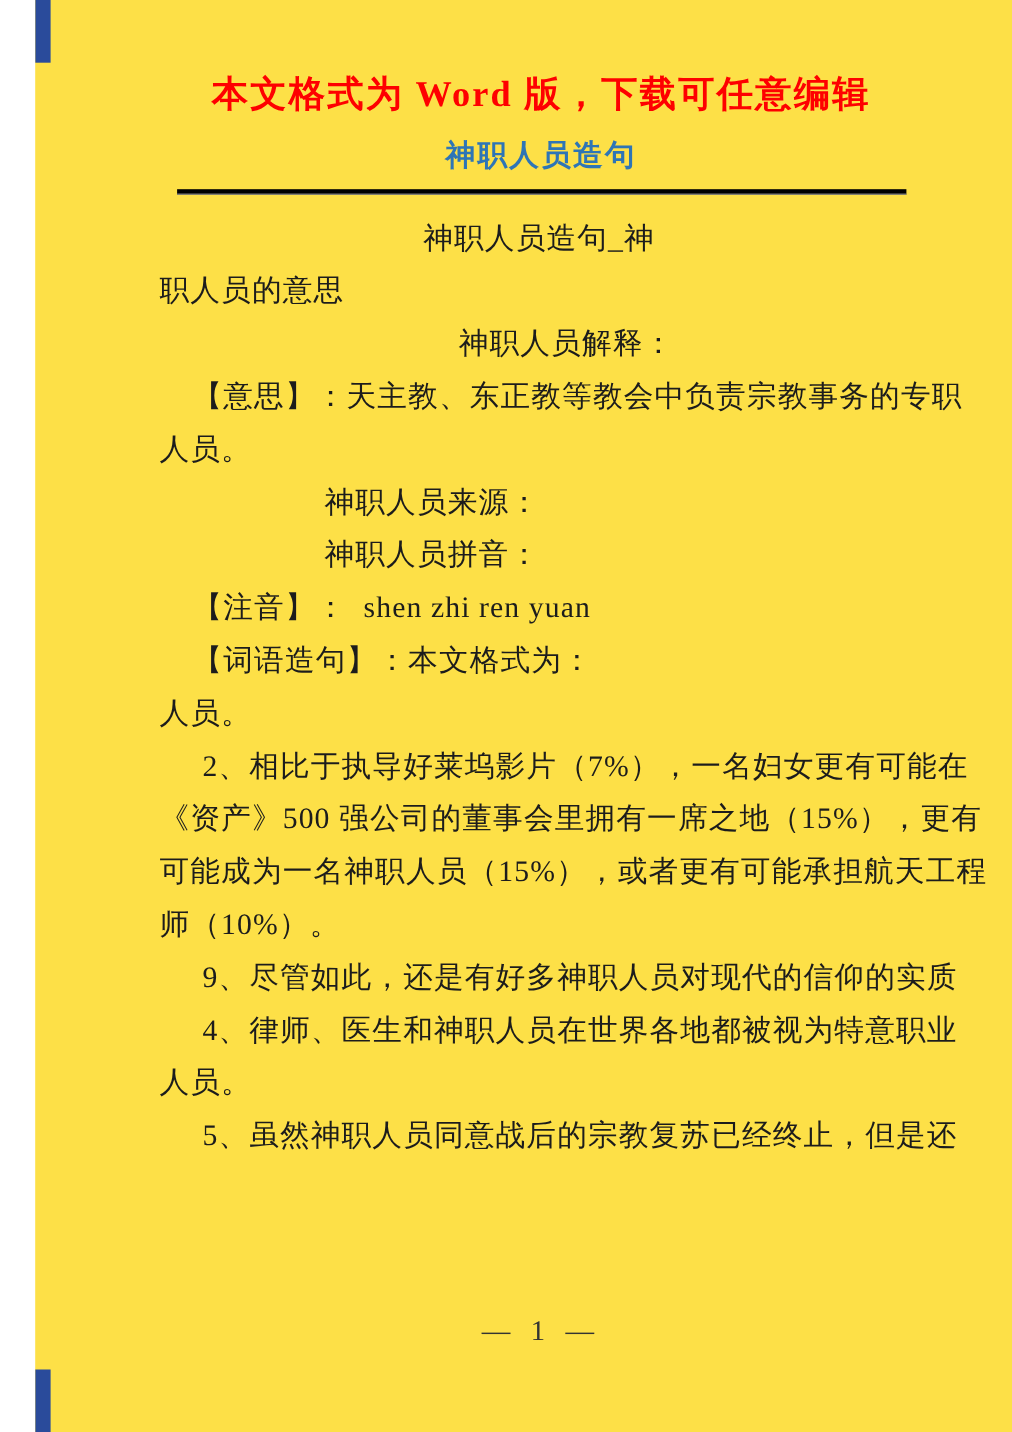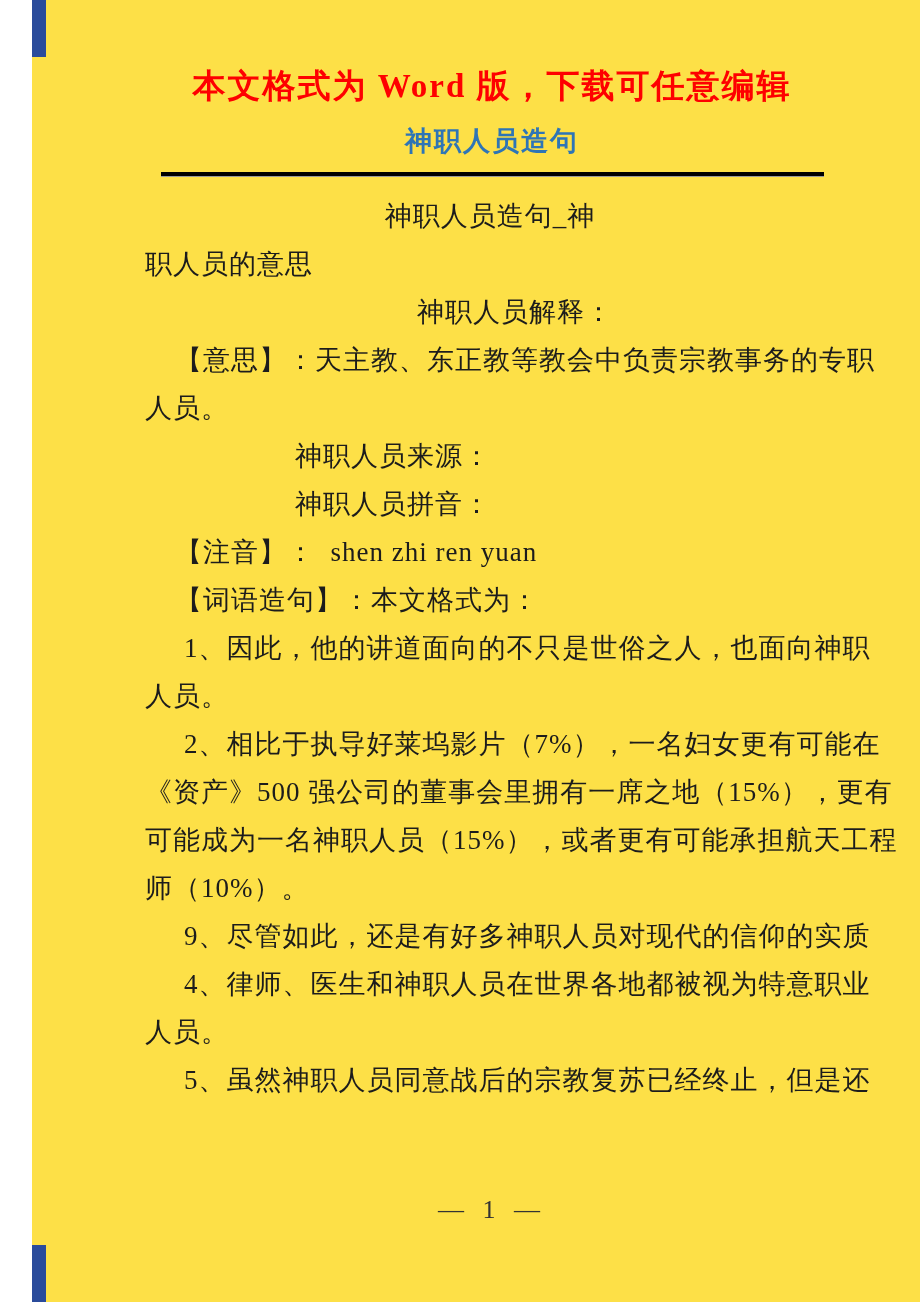--- a/index.html
+++ b/index.html
@@ -107,21 +107,20 @@
   <div class="body-text">
       <div class="line right">神职人员造句_神</div>
       <div class="line flush">职人员的意思</div>
       <div class="line indent-deep">神职人员解释：</div>
       <div class="line para">【意思】：天主教、东正教等教会中负责宗教事务的专职</div>
       <div class="line flush">人员。</div>
       <div class="line indent-mid">神职人员来源：</div>
       <div class="line indent-mid">神职人员拼音：</div>
       <div class="line para">【注音】：&nbsp;&nbsp;shen zhi ren yuan</div>
       <div class="line para">【词语造句】：本文格式为：</div>
-      <div class="line num">1、因此，他的讲道面向的不只是世俗之人，也面向神职</div>
       <div class="line flush">人员。</div>
       <div class="line num">2、相比于执导好莱坞影片（7%），一名妇女更有可能在</div>
       <div class="line flush">《资产》500 强公司的董事会里拥有一席之地（15%），更有</div>
       <div class="line flush">可能成为一名神职人员（15%），或者更有可能承担航天工程</div>
       <div class="line flush">师（10%）。</div>
       <div class="line num">9、尽管如此，还是有好多神职人员对现代的信仰的实质</div>
       <div class="line num">4、律师、医生和神职人员在世界各地都被视为特意职业</div>
       <div class="line flush">人员。</div>
       <div class="line num">5、虽然神职人员同意战后的宗教复苏已经终止，但是还</div>
     </div>

